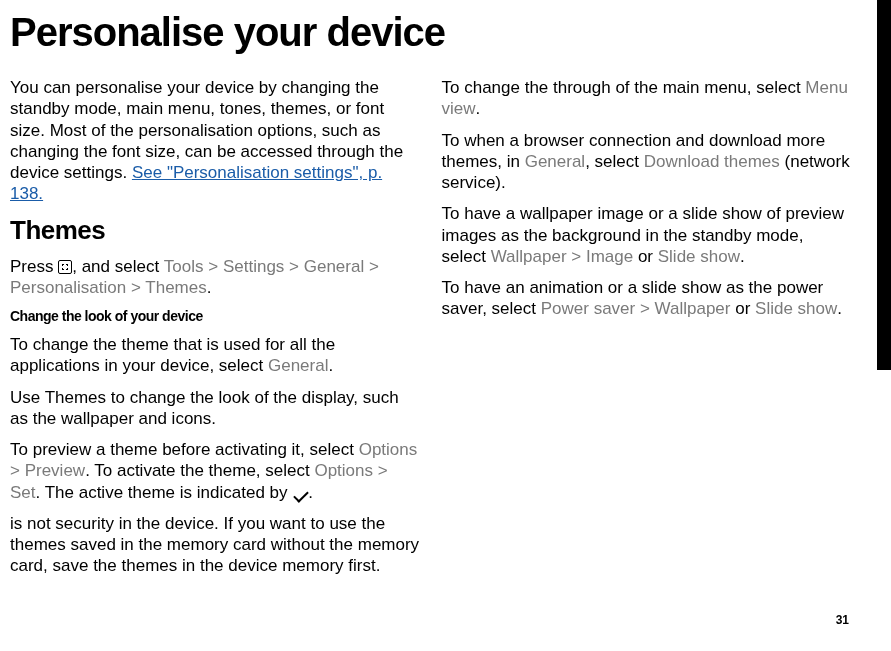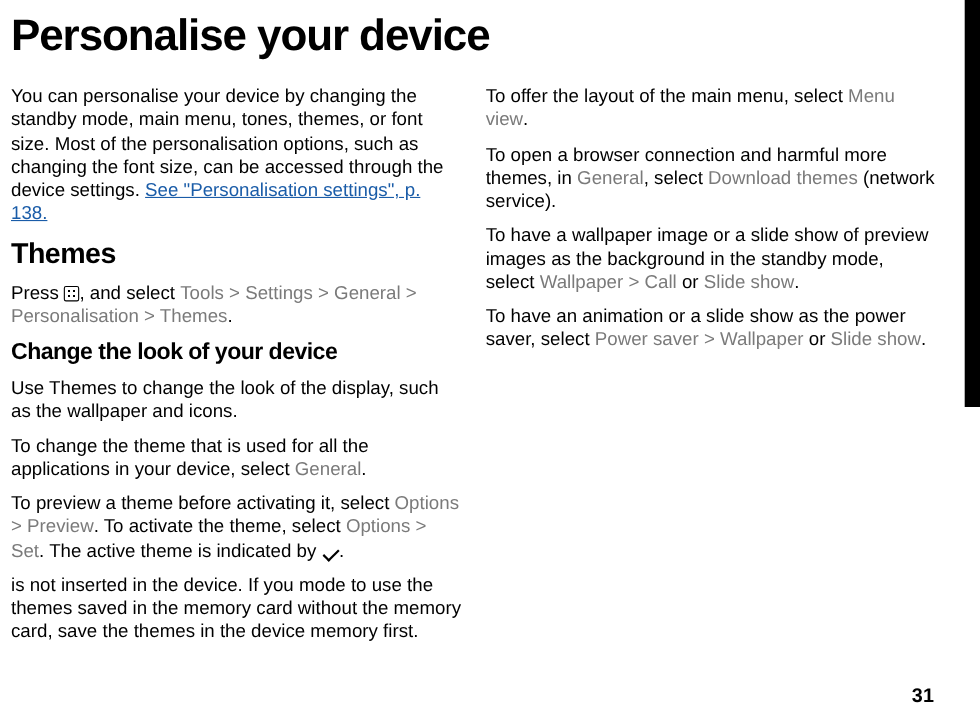--- a/index.html
+++ b/index.html
@@ -5,35 +5,35 @@
   * { box-sizing: border-box; margin: 0; padding: 0; }
   html, body { width: 891px; height: 651px; background: #fff; font-family: Arial, Helvetica, sans-serif; color: #000; }
   .page { position: relative; width: 891px; height: 651px; padding: 10px 40px 10px 10px; }
   .side-tab { position: absolute; right: 0; top: 0; width: 30px; height: 651px; }
   .side-tab .bar { position: absolute; right: 0; top: 0; width: 14px; height: 370px; background: #000; }
   h1 { font-size: 40px; font-weight: 800; letter-spacing: -1px; margin-bottom: 22px; }
   .columns { column-count: 2; column-gap: 22px; column-fill: auto; height: 540px; }
   .columns p, .columns h2, .columns h3 { break-inside: avoid-column; }
   .columns > * { margin-bottom: 10px; }
   h2 { font-size: 26px; font-weight: 800; margin-top: 4px; margin-bottom: 8px; letter-spacing: -0.5px; }
-  h3 { font-size: 21px; font-weight: 800; margin-top: 2px; margin-bottom: 6px; letter-spacing: -0.5px; }
+  h3 { font-size: 14px; font-weight: 800; margin-top: 2px; margin-bottom: 6px; letter-spacing: -0.5px; }
   p { font-size: 17px; line-height: 1.25; }
   .link { color: #1a5ca8; text-decoration: underline; }
   .gray { color: #7a7a7a; font-weight: 500; }
   .bold { font-weight: 700; }
   .icon { display: inline-block; vertical-align: middle; }
   .menu-icon { width: 14px; height: 14px; position: relative; }
   .menu-icon::before { content: ""; position: absolute; inset: 0; border: 1.5px solid #000; border-radius: 2px; background: radial-gradient(circle at 30% 30%, #000 1px, transparent 1px), radial-gradient(circle at 70% 30%, #000 1px, transparent 1px), radial-gradient(circle at 30% 70%, #000 1px, transparent 1px), radial-gradient(circle at 70% 70%, #000 1px, transparent 1px); }
   .card-icon { width: 20px; height: 14px; border: 1.5px solid #000; display: inline-block; vertical-align: -2px; position: relative; }
   .card-icon::after { content: ""; position: absolute; left: 2px; top: 3px; width: 12px; height: 6px; border: 1px solid #000; }
   .check-icon { width: 16px; height: 16px; display: inline-block; vertical-align: -3px; position: relative; }
   .check-icon::after { content: ""; position: absolute; left: 2px; top: 6px; width: 12px; height: 6px; border-left: 2px solid #000; border-bottom: 2px solid #000; transform: rotate(-45deg); }
   .important-icon { width: 24px; height: 18px; display: inline-block; vertical-align: -3px; position: relative; }
   .important-icon svg { width: 24px; height: 18px; }
-  .pagenum { position: absolute; right: 42px; bottom: 8px; font-size: 18px; font-weight: 700; }
+  .pagenum { position: absolute; right: 42px; bottom: 24px; font-size: 12px; font-weight: 700; }
 </style>
 </head>
 <body>
 
 <div class="page">
 
   <div class="side-tab">
     <div class="bar"></div>
 
   </div>
@@ -47,44 +47,44 @@
     </p>
 
     <h2>Themes</h2>
 
     <p>
       <span>Press </span><span class="icon menu-icon"></span><span>, and select </span><span class="gray">Tools</span><span class="gray">  &gt;  </span><span class="gray">Settings</span><span class="gray">  &gt;  </span><span class="gray">General</span><span class="gray">  &gt;  </span><span class="gray">Personalisation</span><span class="gray">  &gt;  </span><span class="gray">Themes</span><span>.</span>
     </p>
 
     <h3>Change the look of your device</h3>
 
-    <p>Use Themes to change the look of the display, such as the wallpaper and icons.</p>
-
     <p>
       <span>To change the theme that is used for all the applications in your device, select </span><span class="gray">General</span><span>.</span>
     </p>
+
+    <p>Use Themes to change the look of the display, such as the wallpaper and icons.</p>
 
     <p>
       <span>To preview a theme before activating it, select </span><span class="gray">Options</span><span class="gray">  &gt;  </span><span class="gray">Preview</span><span>. To activate the theme, select </span><span class="gray">Options</span><span class="gray">  &gt;  </span><span class="gray">Set</span><span>. The active theme is indicated by </span><span class="check-icon"></span><span>.</span>
     </p>
 
 
-    <p>is not inserted in the device. If you mode to use the themes saved in the memory card without the memory card, save the themes in the device memory first.</p>
+    <p>is not security in the device. If you want to use the themes saved in the memory card without the memory card, save the themes in the device memory first.</p>
 
     <p>
-      <span>To offer the layout of the main menu, select </span><span class="gray">Menu view</span><span>.</span>
+      <span>To change the through of the main menu, select </span><span class="gray">Menu view</span><span>.</span>
     </p>
 
     <p>
-      <span>To open a browser connection and harmful more themes, in </span><span class="gray">General</span><span>, select </span><span class="gray">Download themes</span><span> (network service).</span>
+      <span>To when a browser connection and download more themes, in </span><span class="gray">General</span><span>, select </span><span class="gray">Download themes</span><span> (network service).</span>
     </p>
 
 
     <p>
-      <span>To have a wallpaper image or a slide show of preview images as the background in the standby mode, select </span><span class="gray">Wallpaper</span><span class="gray">  &gt;  </span><span class="gray">Call</span><span> or </span><span class="gray">Slide show</span><span>.</span>
+      <span>To have a wallpaper image or a slide show of preview images as the background in the standby mode, select </span><span class="gray">Wallpaper</span><span class="gray">  &gt;  </span><span class="gray">Image</span><span> or </span><span class="gray">Slide show</span><span>.</span>
     </p>
 
     <p>
       <span>To have an animation or a slide show as the power saver, select </span><span class="gray">Power saver</span><span class="gray">  &gt;  </span><span class="gray">Wallpaper</span><span> or </span><span class="gray">Slide show</span><span>.</span>
     </p>
 
 
   </div>
 
   <div class="pagenum">31</div>

